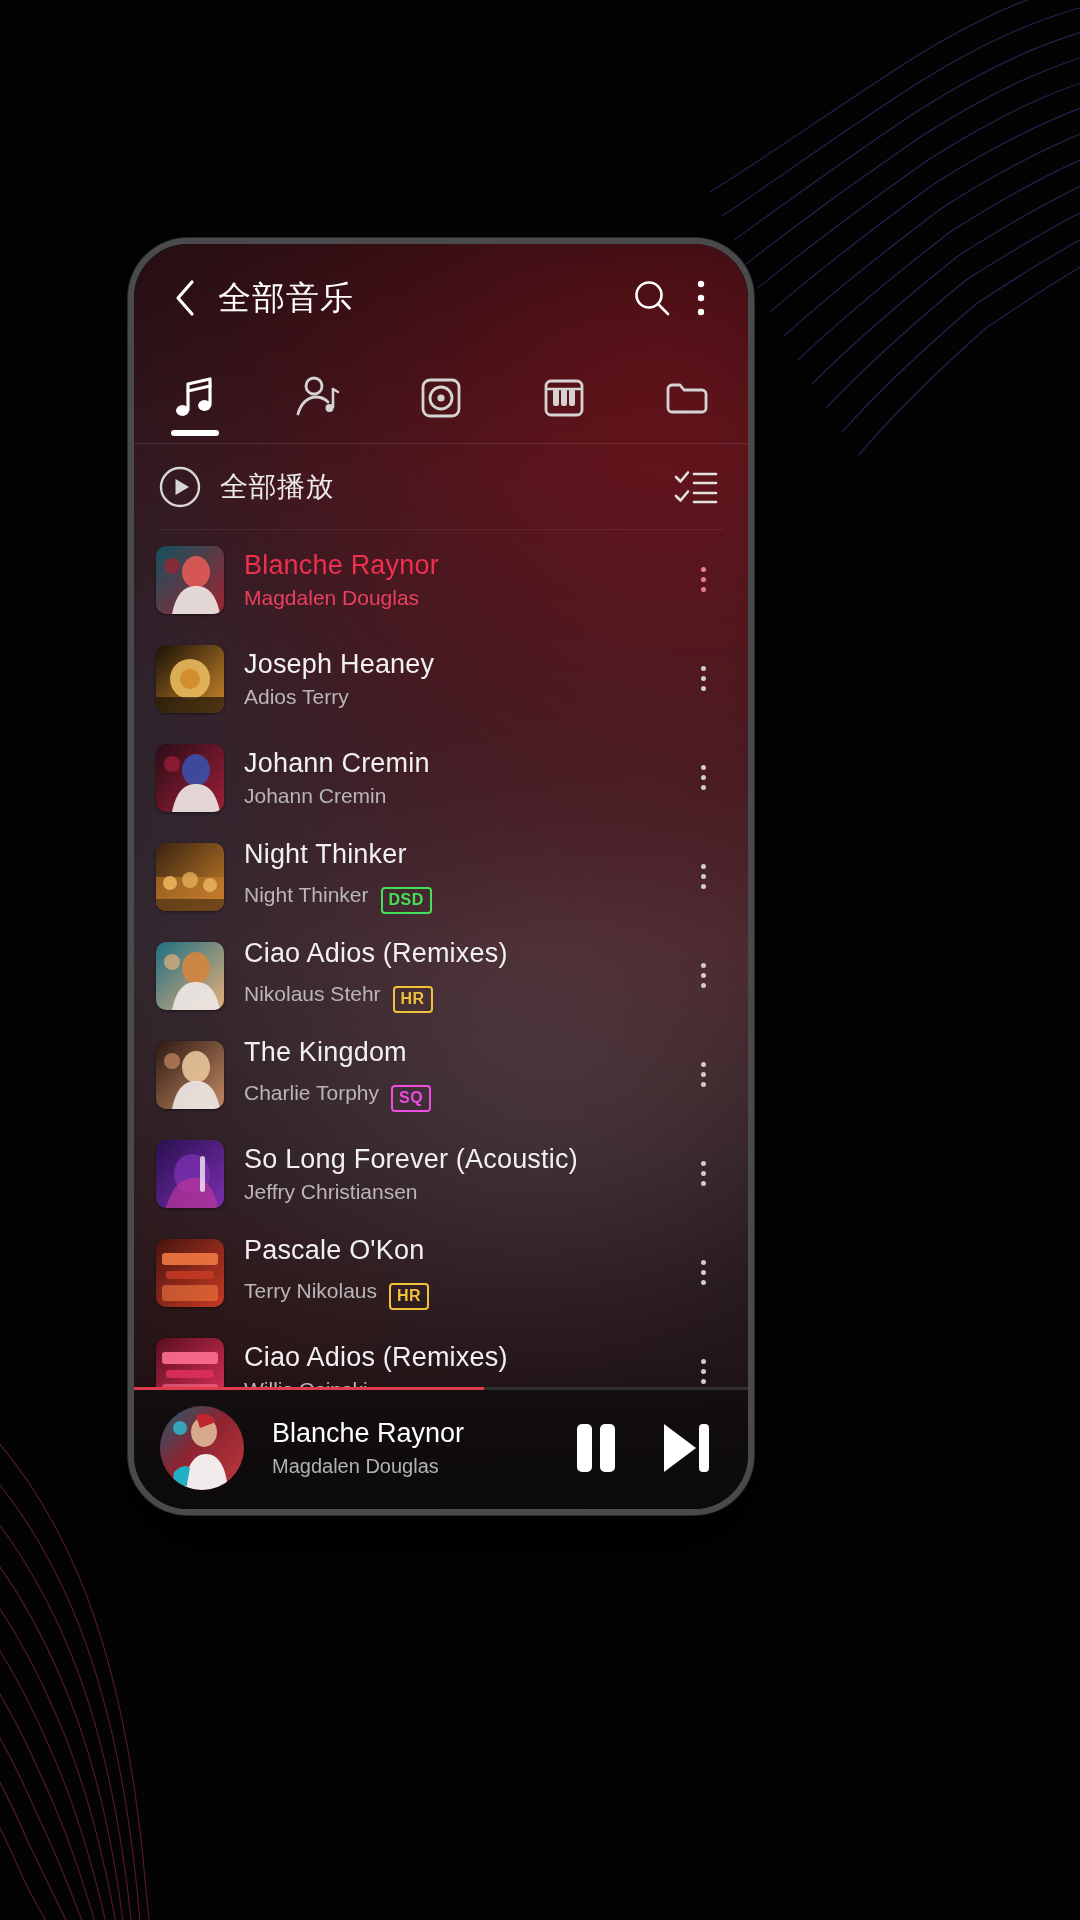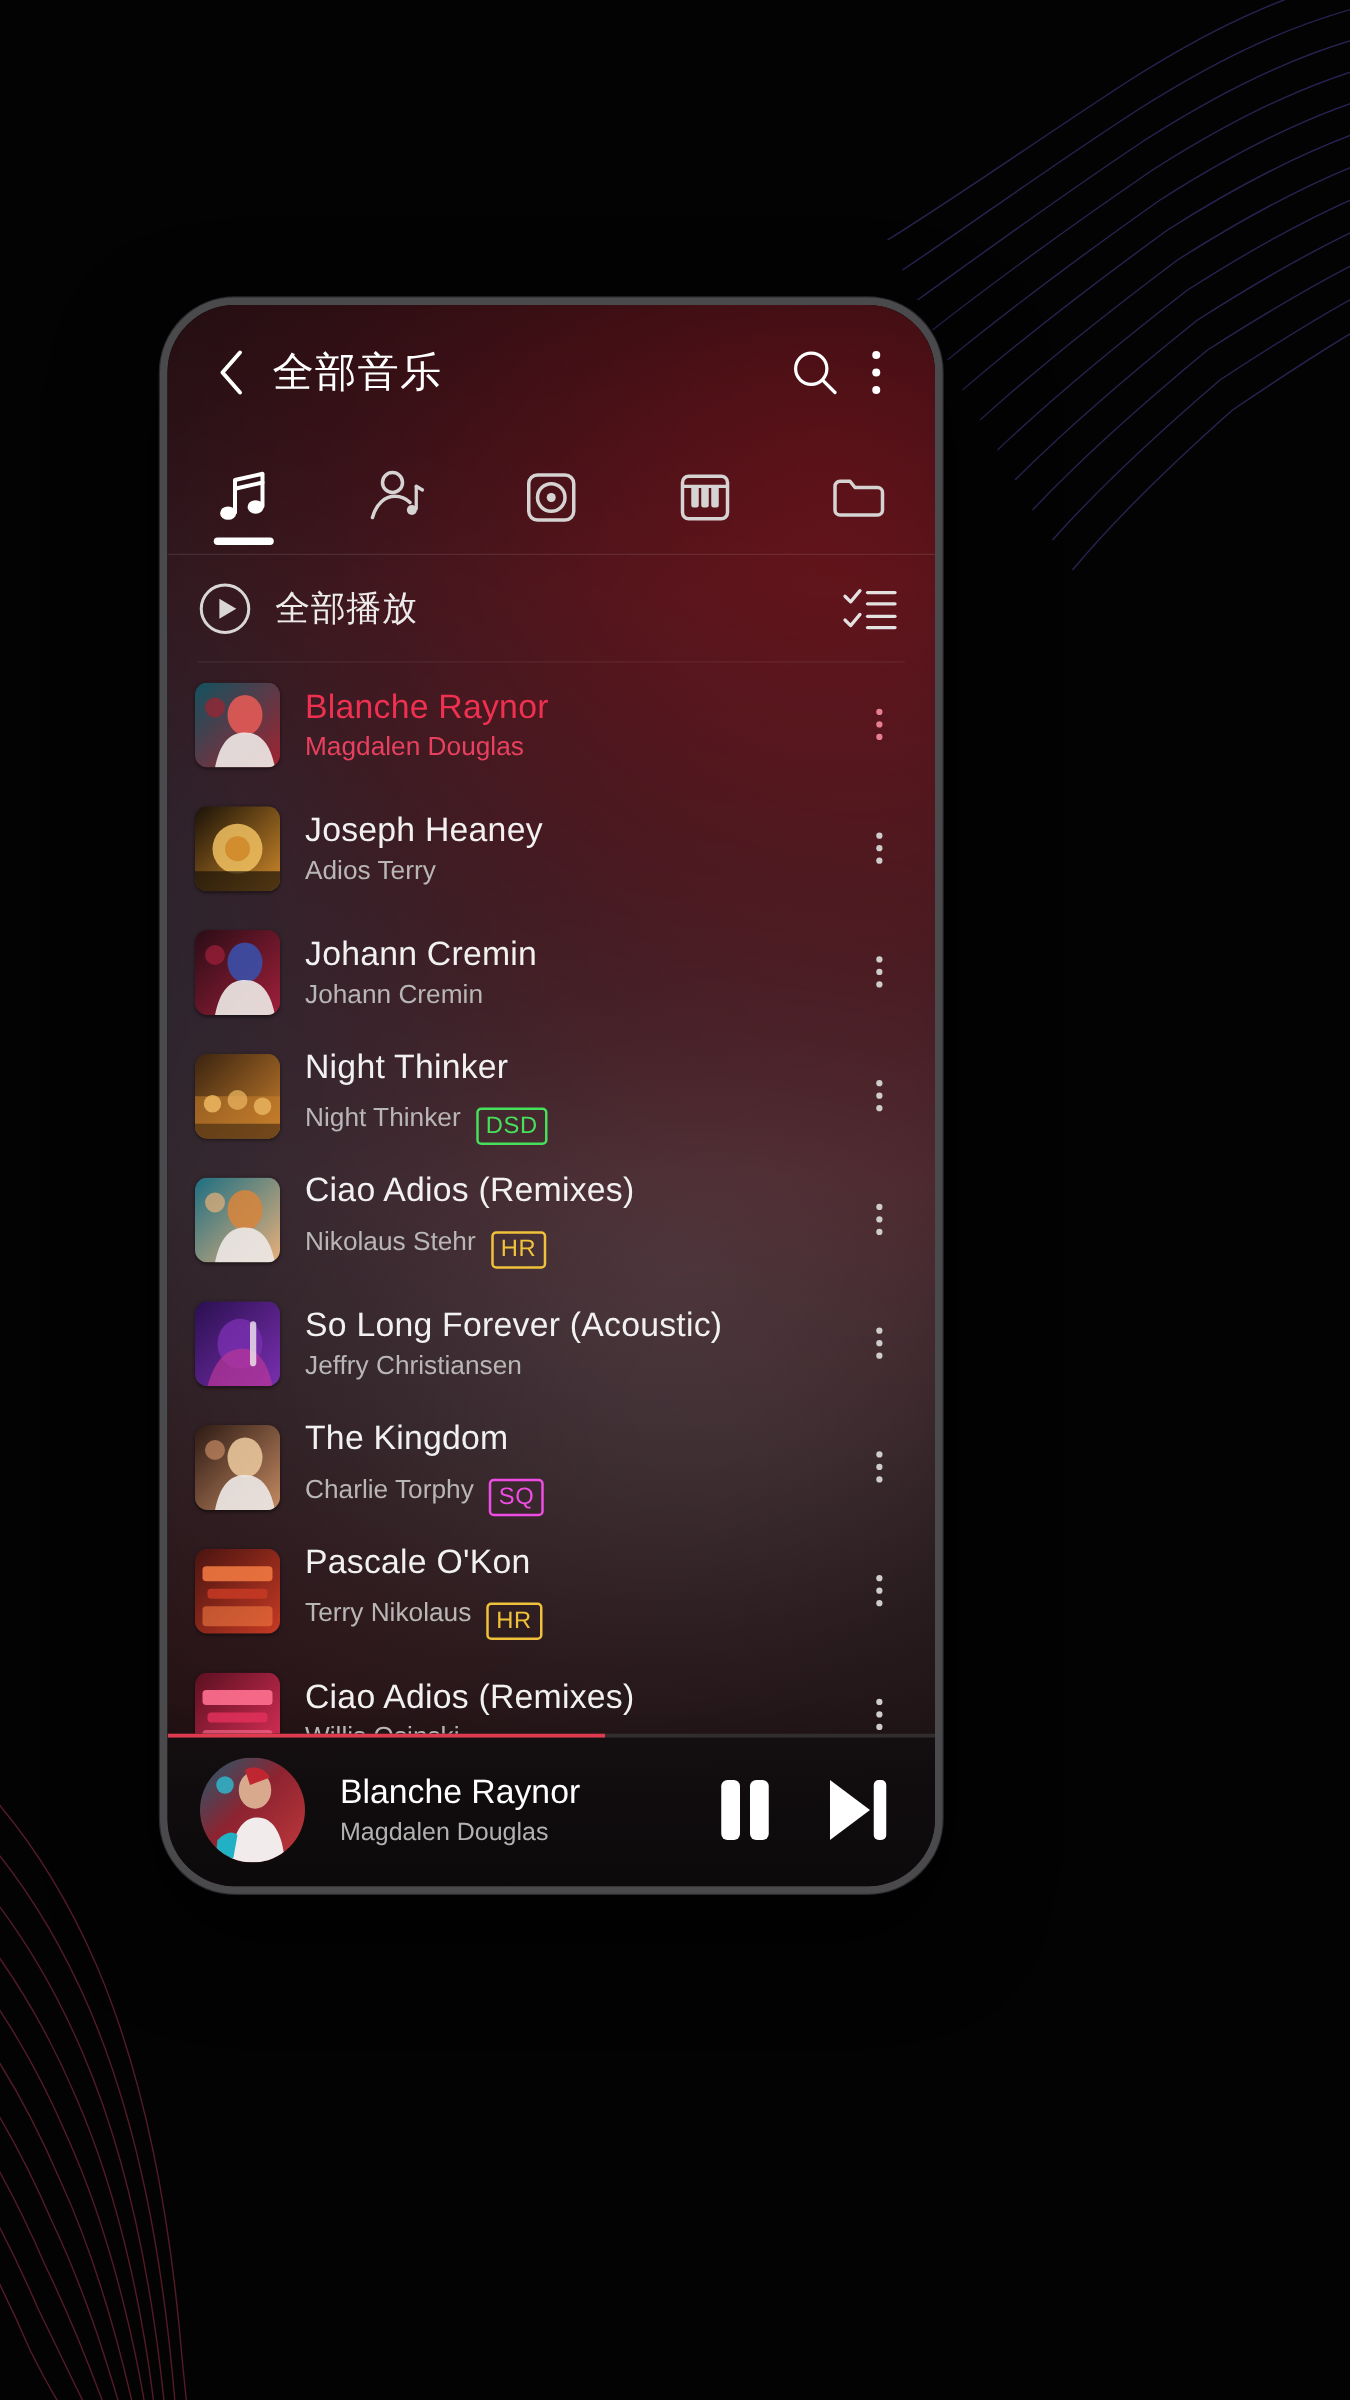--- a/index.html
+++ b/index.html
@@ -65,21 +65,21 @@
   
   .list { flex:1; overflow:hidden; }
   .row { height:99px; display:flex; align-items:center; padding:0 22px 0 22px; cursor:pointer; position:relative; }
   .art { width:68px; height:68px; border-radius:10px; flex:0 0 68px; overflow:hidden; position:relative; box-shadow:0 1px 3px rgba(0,0,0,.5); }
   .art svg { display:block; width:100%; height:100%; }
   .row-txt { flex:1; min-width:0; margin-left:20px; display:flex; flex-direction:column; justify-content:center; gap:5px; }
   .row-title { font-size:27px; color:#f2f1f1; white-space:nowrap; overflow:hidden; text-overflow:ellipsis; letter-spacing:.2px; }
   .row-sub { font-size:21px; color:#b9b6b6; display:flex; align-items:center; gap:12px; white-space:nowrap; }
   .row.active .row-title { color:#ef3050; }
   .row.active .row-sub { color:#e8405e; }
-  .badge { display:inline-flex; align-items:center; justify-content:center; font-size:19px; line-height:1; padding:3px 6px 4px; border-radius:4px; border:2px solid; letter-spacing:.5px; font-weight:400;margin-top:12px; }
+  .badge { display:inline-flex; align-items:center; justify-content:center; font-size:16px; line-height:1; padding:3px 6px 4px; border-radius:4px; border:2px solid; letter-spacing:.5px; font-weight:700;margin-top:12px; }
   .badge.DSD { color:#46e05a; border-color:#46e05a; }
   .badge.HR  { color:#f0c13a; border-color:#f0c13a; }
   .badge.SQ  { color:#ef4ce4; border-color:#ef4ce4; }
   .row-more { width:46px; flex:0 0 46px; display:flex; align-items:center; justify-content:center; cursor:pointer; }
   .dot3 { display:flex; flex-direction:column; gap:5px; align-items:center; }
   .dot3 i { width:5px; height:5px; border-radius:50%; background:#cfcccc; display:block; }
   .row.active .dot3 i { background:#e87f90; }
 
   
   .player { height:122px; flex:0 0 122px; position:relative; display:flex; align-items:center; padding:0 34px 0 26px; background:linear-gradient(180deg, rgba(18,14,15,.86) 0%, rgba(12,10,11,.96) 100%); }
@@ -389,65 +389,65 @@
                 <i></i>
                 <i></i>
                 <i></i>
               </span>
             </div>
           </div>
           <div class="row">
             <div class="art">
               <svg viewBox="0 0 68 68" preserveAspectRatio="xMidYMid slice">
     <defs>
+                  <linearGradient id="ag6" x1="0" y1="0" x2="1" y2="1">
+      <stop offset="0%" stop-color="#2d1a14"></stop>
+                    <stop offset="100%" stop-color="#c48a62"></stop>
+    </linearGradient>
+                </defs>
+    <rect width="68" height="68" fill="url(#ag6)"></rect>
+                <ellipse cx="40" cy="26" rx="14" ry="16" fill="#e8c49a" opacity=".9"></ellipse>
+            <path d="M16 68 C20 48 28 40 40 40 C52 40 60 48 64 68 Z" fill="#ece6e4" opacity=".92"></path>
+            <circle cx="16" cy="20" r="8" fill="#c48a62" opacity=".7"></circle>
+              </svg>
+            </div>
+            <div class="row-txt">
+              <div class="row-title">The Kingdom</div>
+              <div class="row-sub">
+                <span>Charlie Torphy</span>
+                <span class="badge SQ">SQ</span>
+              </div>
+            </div>
+            <div class="row-more">
+              <span class="dot3">
+                <i></i>
+                <i></i>
+                <i></i>
+              </span>
+            </div>
+          </div>
+          <div class="row">
+            <div class="art">
+              <svg viewBox="0 0 68 68" preserveAspectRatio="xMidYMid slice">
+    <defs>
                   <linearGradient id="ag5" x1="0" y1="0" x2="1" y2="1">
       <stop offset="0%" stop-color="#2a1050"></stop>
                     <stop offset="100%" stop-color="#7a2fb0"></stop>
     </linearGradient>
                 </defs>
     <rect width="68" height="68" fill="url(#ag5)"></rect>
                 <ellipse cx="36" cy="34" rx="18" ry="20" fill="#7a2fb0" opacity=".8"></ellipse>
             <path d="M10 68 C16 46 26 38 38 38 C50 38 58 48 62 68 Z" fill="#c0379a" opacity=".65"></path>
             <rect x="44" y="16" width="5" height="36" rx="2.5" fill="#f0e8ee" opacity=".8"></rect>
               </svg>
             </div>
             <div class="row-txt">
               <div class="row-title">So Long Forever (Acoustic)</div>
               <div class="row-sub">
                 <span>Jeffry Christiansen</span>
-              </div>
-            </div>
-            <div class="row-more">
-              <span class="dot3">
-                <i></i>
-                <i></i>
-                <i></i>
-              </span>
-            </div>
-          </div>
-          <div class="row">
-            <div class="art">
-              <svg viewBox="0 0 68 68" preserveAspectRatio="xMidYMid slice">
-    <defs>
-                  <linearGradient id="ag6" x1="0" y1="0" x2="1" y2="1">
-      <stop offset="0%" stop-color="#2d1a14"></stop>
-                    <stop offset="100%" stop-color="#c48a62"></stop>
-    </linearGradient>
-                </defs>
-    <rect width="68" height="68" fill="url(#ag6)"></rect>
-                <ellipse cx="40" cy="26" rx="14" ry="16" fill="#e8c49a" opacity=".9"></ellipse>
-            <path d="M16 68 C20 48 28 40 40 40 C52 40 60 48 64 68 Z" fill="#ece6e4" opacity=".92"></path>
-            <circle cx="16" cy="20" r="8" fill="#c48a62" opacity=".7"></circle>
-              </svg>
-            </div>
-            <div class="row-txt">
-              <div class="row-title">The Kingdom</div>
-              <div class="row-sub">
-                <span>Charlie Torphy</span>
-                <span class="badge SQ">SQ</span>
               </div>
             </div>
             <div class="row-more">
               <span class="dot3">
                 <i></i>
                 <i></i>
                 <i></i>
               </span>
             </div>
           </div>

